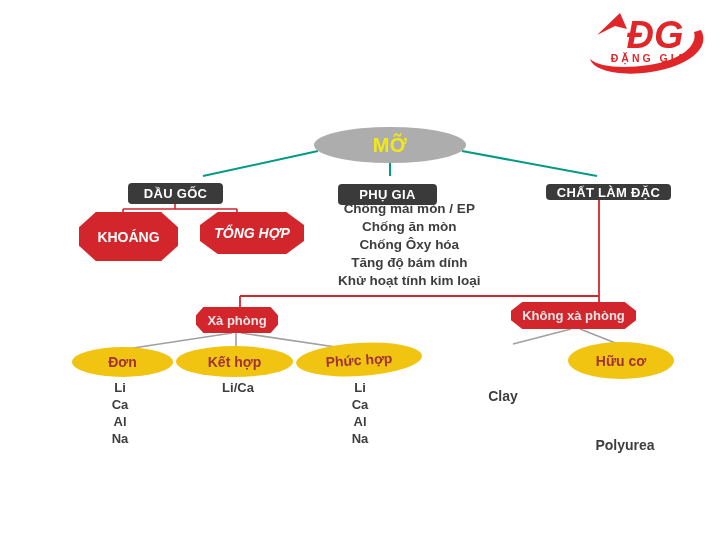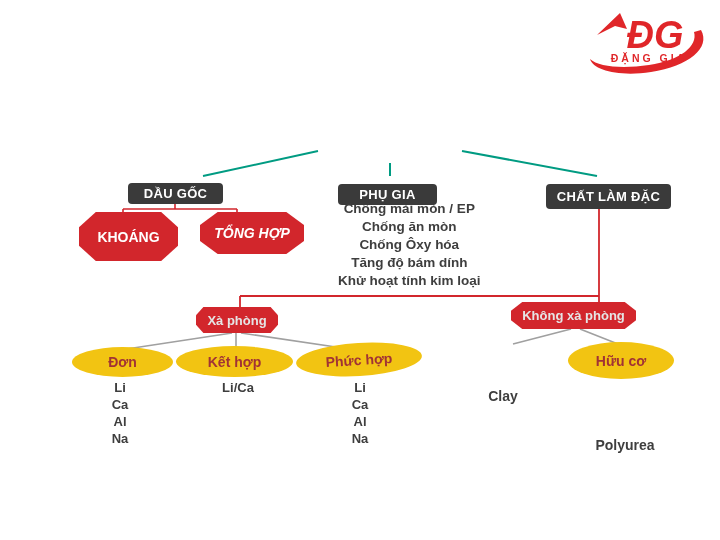--- a/index.html
+++ b/index.html
@@ -18,21 +18,21 @@
     color: #f2e817; font-size: 20px; font-weight: bold; letter-spacing: .5px;
   }
 
   
   .node-dark {
     background: #3a3a3a; border-radius: 4px; color: #ffffff;
     font-size: 13px; font-weight: bold; letter-spacing: .3px; margin-top: 8px;
   }
   .box-base-oil  { left: 128px; top: 175px; width: 95px;  height: 21px; }
   .box-additives { left: 338px; top: 176px; width: 99px;  height: 21px; }
-  .box-thickener { left: 546px; top: 176px; width: 125px; height: 25px; }
+  .box-thickener { left: 546px; top: 176px; width: 125px; height: 16px; }
 
   
   .octagon {
     background: #d2262c; color: #ffffff; font-size: 14px; font-weight: bold;
     clip-path: polygon(17% 0, 83% 0, 100% 31%, 100% 69%, 83% 100%, 17% 100%, 0 69%, 0 31%);
     align-items: center;
   }
   .oct-khoang  { left: 79px;  top: 212px; width: 99px;  height: 49px; }
   .oct-tonghop { left: 200px; top: 212px; width: 104px; height: 42px; font-style: italic; }
 
@@ -103,20 +103,23 @@
     </g>
   </svg>
 
   <svg class="logo" viewBox="0 0 128 70">
     <path fill="#e02629" d="M 116 24 C 126 42 104 60 66 66 C 34 71 8 64 5 53 C 13 61 38 63 64 59 C 96 54 113 40 109 26 Z"></path>
     <polygon fill="#e02629" points="12,29 35,7 42,23 30,20"></polygon>
     <text x="70" y="42" text-anchor="middle" font-family="Liberation Sans, sans-serif" font-size="38" font-weight="bold" font-style="italic" fill="#e02629">ĐG</text>
     <text x="64" y="56" text-anchor="middle" font-family="Liberation Sans, sans-serif" font-size="10.5" font-weight="bold" letter-spacing="3" fill="#e02629">ĐẶNG GIA</text>
   </svg>
 
+  <div class="abs root-ellipse">
+    <span>MỠ</span>
+  </div>
 
   <div class="abs node-dark box-base-oil">
     <span>DẦU GỐC</span>
   </div>
   <div class="abs node-dark box-additives">
     <span>PHỤ GIA</span>
   </div>
   <div class="abs node-dark box-thickener">
     <span>CHẤT LÀM ĐẶC</span>
   </div>

